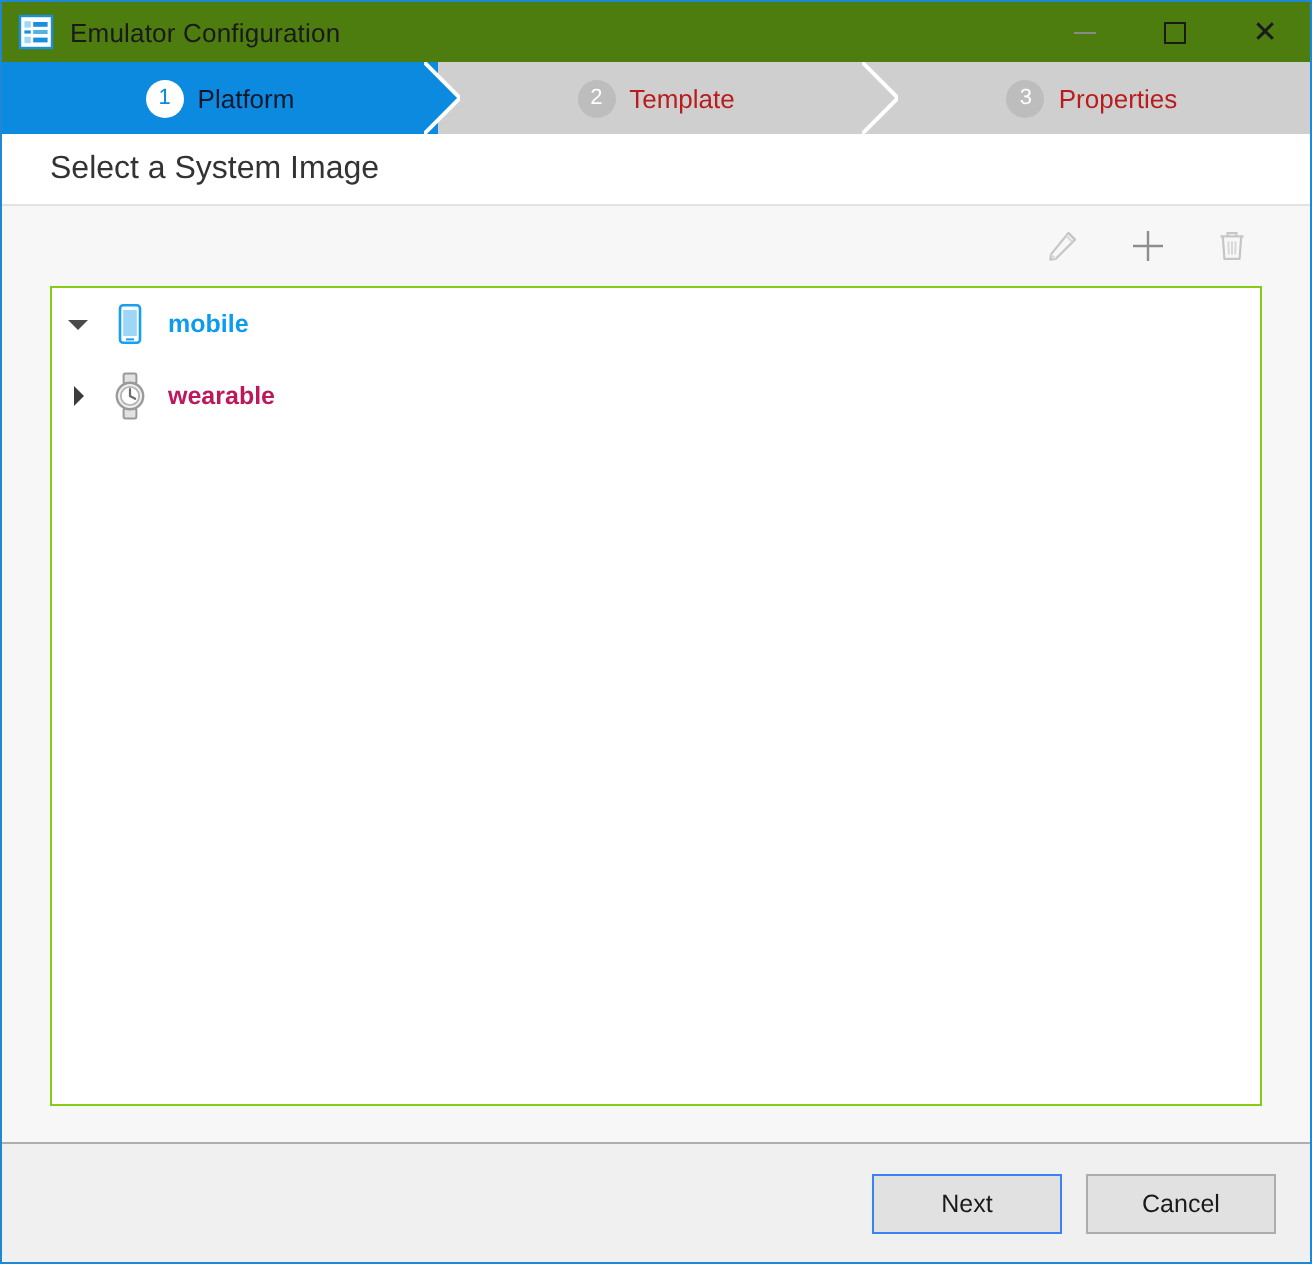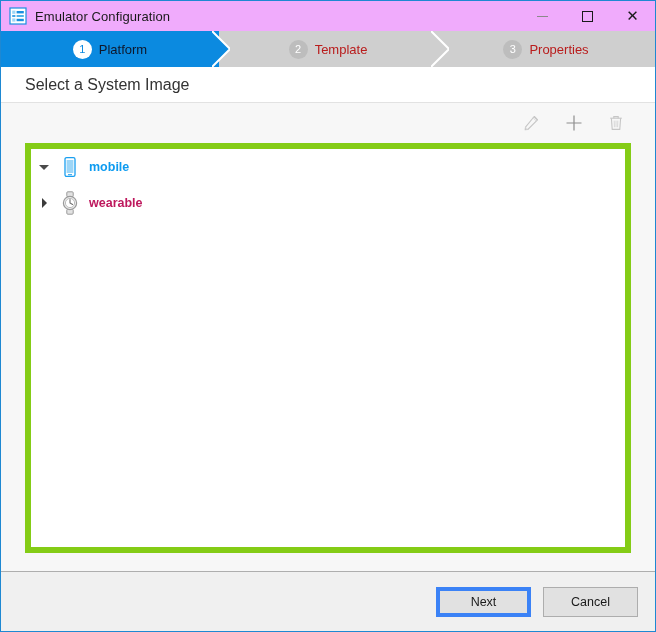--- a/index.html
+++ b/index.html
@@ -23,21 +23,21 @@
     border: 1px solid #1e88d2;
     background: #f0f0f0;
     display: flex;
     flex-direction: column;
   }
 
   
   .titlebar {
     height: 30px;
     min-height: 30px;
-    background: #f0abfc;
+    background: #4d7c0f;
     display: flex;
     align-items: center;
     position: relative;
   }
   .title-icon {
     width: 18px;
     height: 18px;
     margin-left: 8px;
     margin-right: 8px;
     flex: 0 0 auto;
@@ -179,21 +179,21 @@
     display: flex;
     align-items: center;
     justify-content: center;
     cursor: default;
   }
 
   
   .tree-panel {
     margin: 0 24px 0 24px;
     background: #ffffff;
-    border: 6px solid #84cc16;
+    border: 1px solid #84cc16;
     flex: 1 1 auto;
     margin-bottom: 18px;
     overflow: hidden;
   }
   .tree-row {
     height: 36px;
     display: flex;
     align-items: center;
     box-sizing: border-box;
     cursor: default;
@@ -272,21 +272,21 @@
     justify-content: center;
     box-sizing: border-box;
     cursor: default;
   }
   .btn.disabled {
     color: #a5a5a5;
     background: #efefef;
     border-color: #d4d4d4;
   }
   .btn.default {
-    border: 4px solid #3b82f6;
+    border: 1px solid #3b82f6;
   }
 </style>
 </head>
 <body>
 
 <div class="window">
 
   <div class="titlebar">
     <svg class="title-icon" viewBox="0 0 18 18">
       <rect x="1" y="1" width="16" height="16" fill="#ffffff"></rect>

